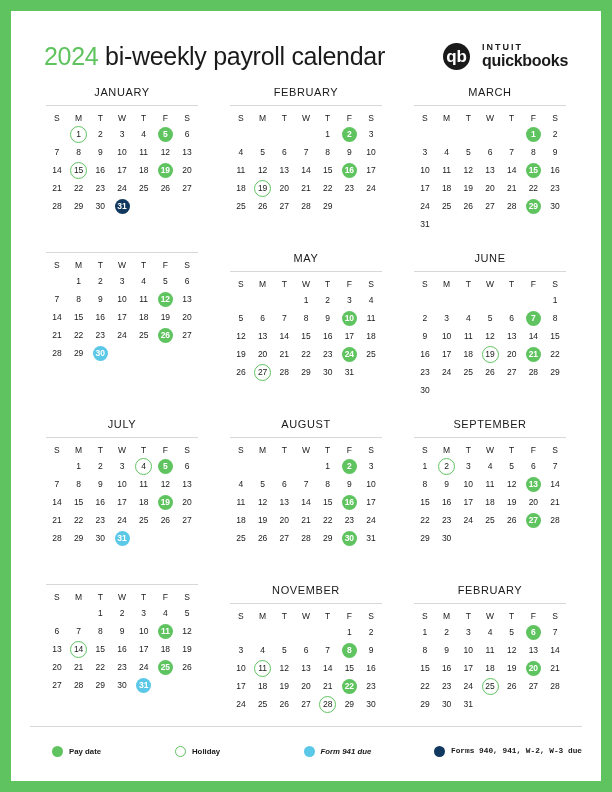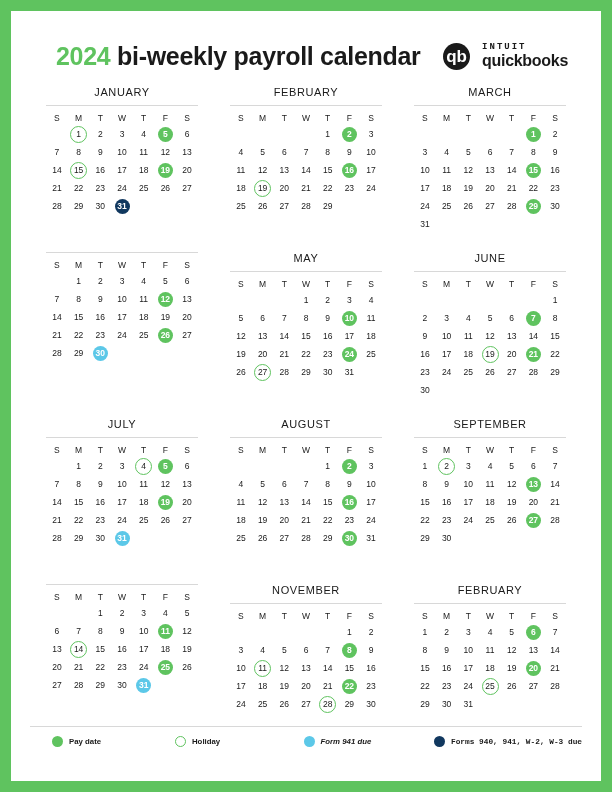--- a/index.html
+++ b/index.html
@@ -53,25 +53,24 @@
     position: absolute;
     top: 42px;
     left: 44px;
     width: 524px;
     display: flex;
     align-items: center;
     justify-content: space-between;
   }
   .title {
     font-size: 25px;
-    font-weight: bold;
+    font-weight: normal;
     letter-spacing: -0.3px;
     color: #1a1a1a;
     white-space: nowrap;
-    margin-left: 12px;
   }
   .title .year {
     color: #5fc35f;
   }
   .brand {
     display: flex;
     align-items: center;
     gap: 12px;
   }
   .brand-mark {
@@ -90,21 +89,20 @@
   .brand-text {
     display: flex;
     flex-direction: column;
     line-height: 1.05;
   }
   .brand-intuit {
     font-size: 9px;
     font-weight: bold;
     letter-spacing: 2px;
     color: #1a1a1a;
-    font-family: Liberation Mono, monospace;
   }
   .brand-qb {
     font-size: 16px;
     font-weight: bold;
     letter-spacing: -0.3px;
     color: #1a1a1a;
   }
 
   .grid {
     position: absolute;
@@ -187,21 +185,21 @@
   }
 
   .legend {
     position: absolute;
     left: 30px;
     bottom: 26px;
     width: 552px;
     height: 30px;
     border-top: 1px solid #d8d8d8;
     display: flex;
-    align-items: flex-start;
+    align-items: center;
     padding-top: 9px;
   }
   .legend-item {
     display: flex;
     align-items: center;
     font-size: 7.8px;
     font-weight: bold;
     color: #1a1a1a;
     white-space: nowrap;
   }

